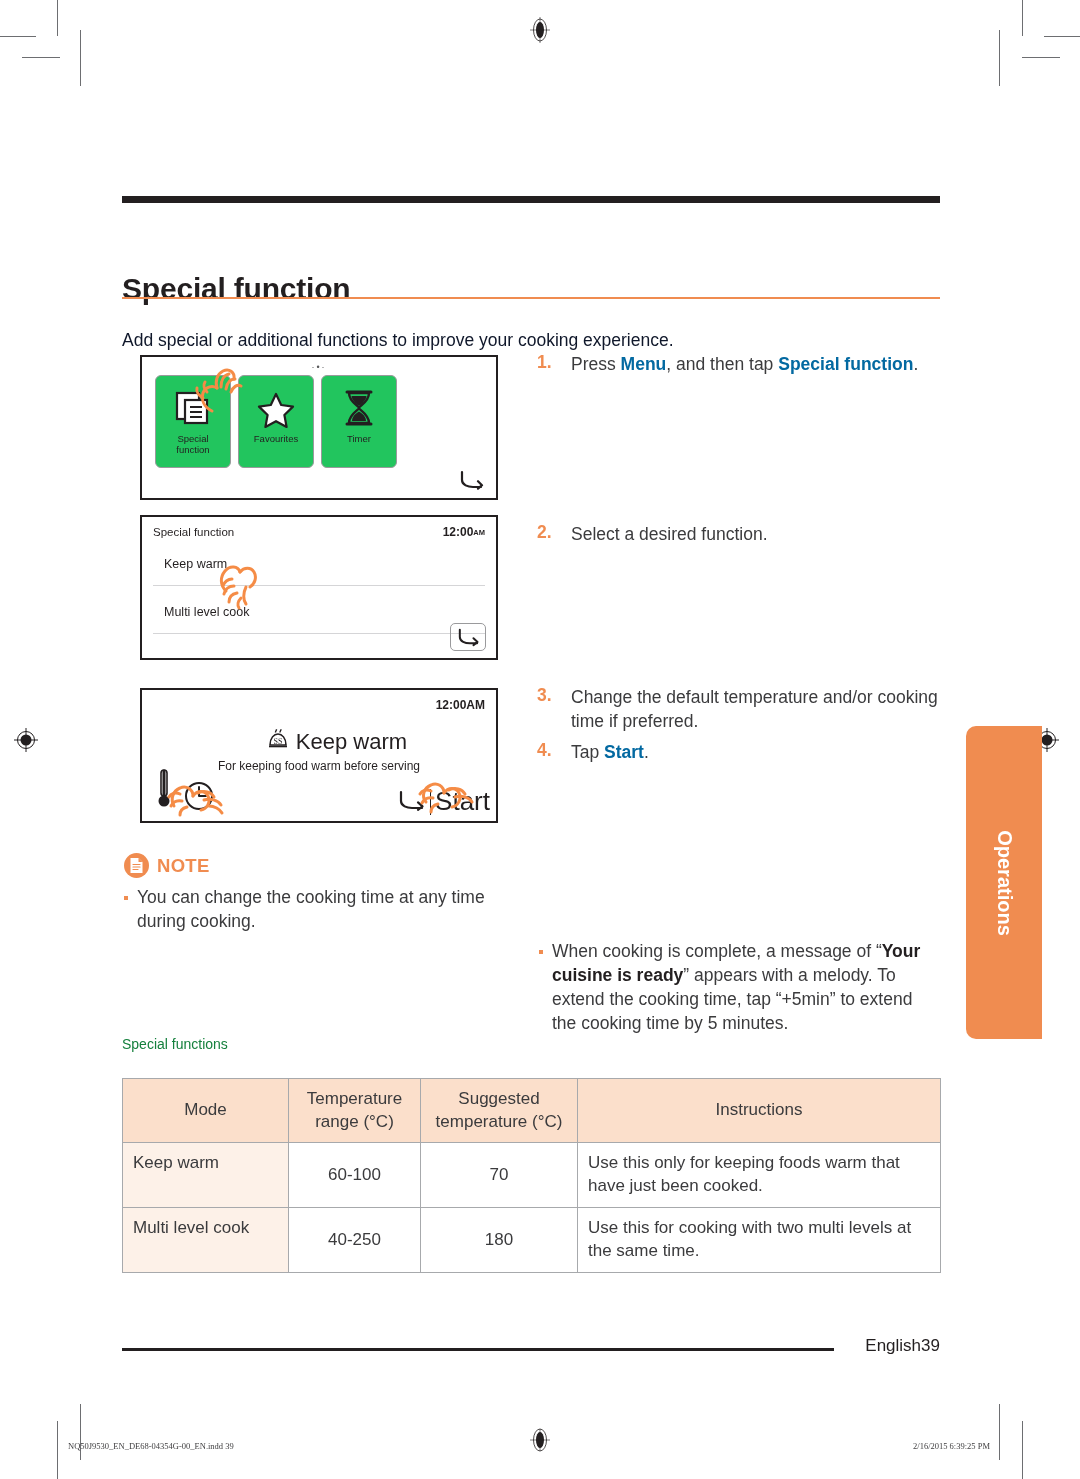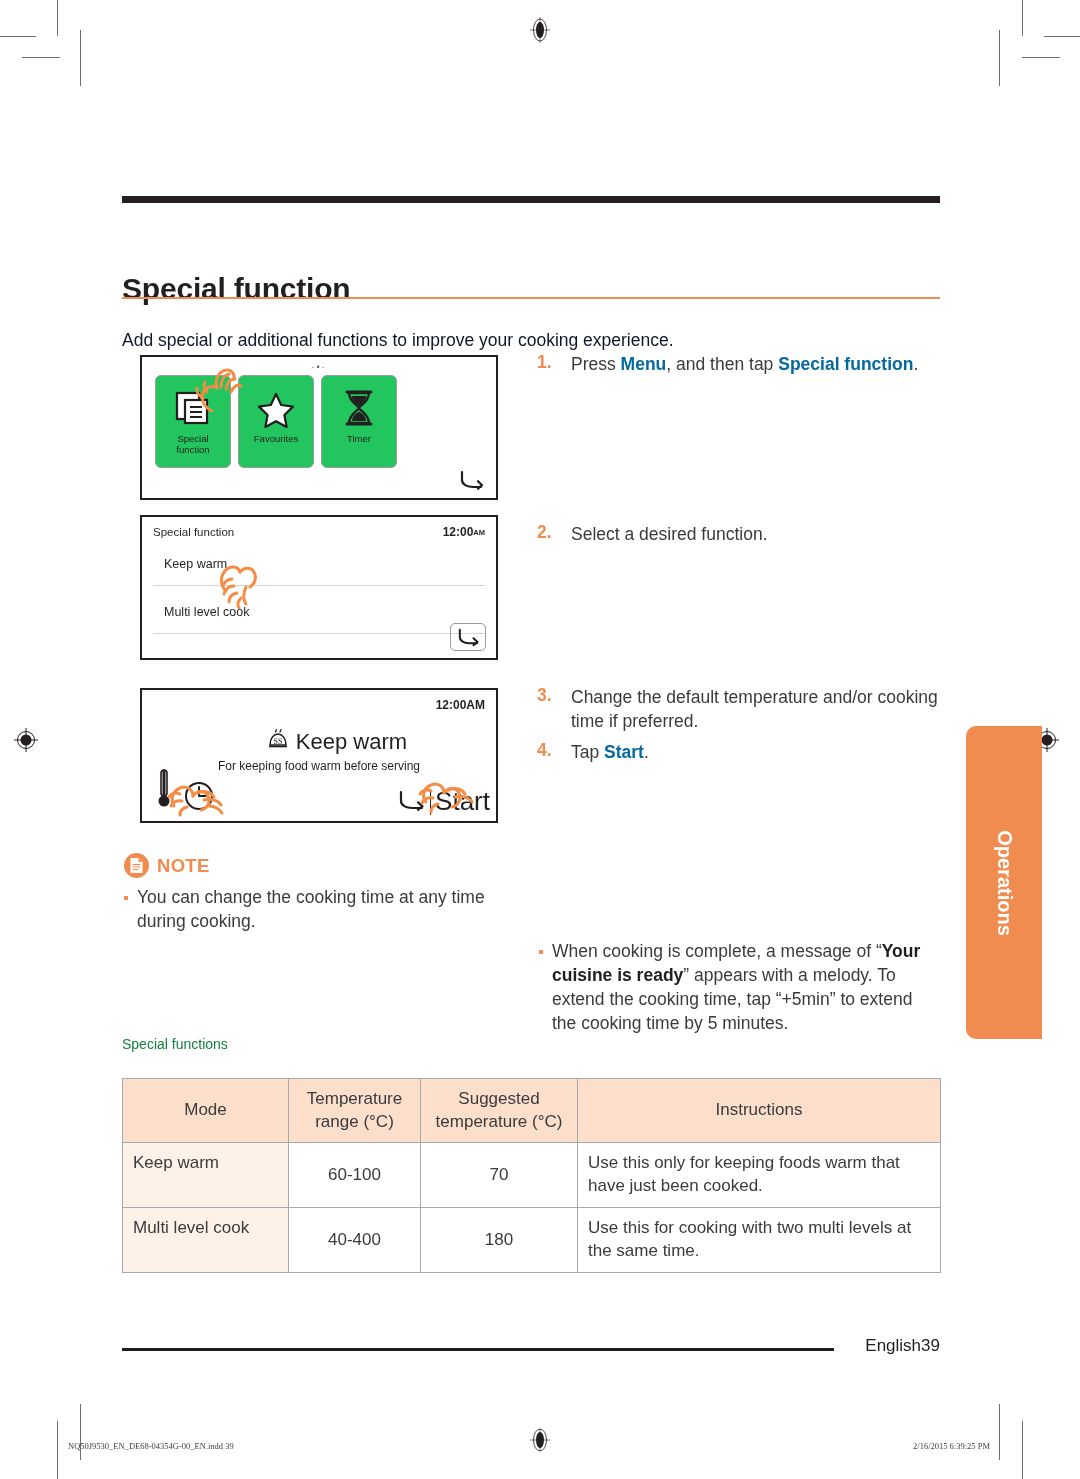--- a/index.html
+++ b/index.html
@@ -616,21 +616,21 @@
     </thead>
     <tbody>
       <tr>
         <td class="c-mode">Keep warm</td>
         <td class="c-range">60-100</td>
         <td class="c-sugg">70</td>
         <td class="c-instr">Use this only for keeping foods warm that have just been cooked.</td>
       </tr>
       <tr>
         <td class="c-mode">Multi level cook</td>
-        <td class="c-range">40-400</td>
+        <td class="c-range">40-250</td>
         <td class="c-sugg">180</td>
         <td class="c-instr">Use this for cooking with two multi levels at the same time.</td>
       </tr>
     </tbody>
   </table>
 
   <div class="foot-rule"></div>
   <div class="foot-text">
     <span>English</span><span class="pg">39</span>
   </div>

